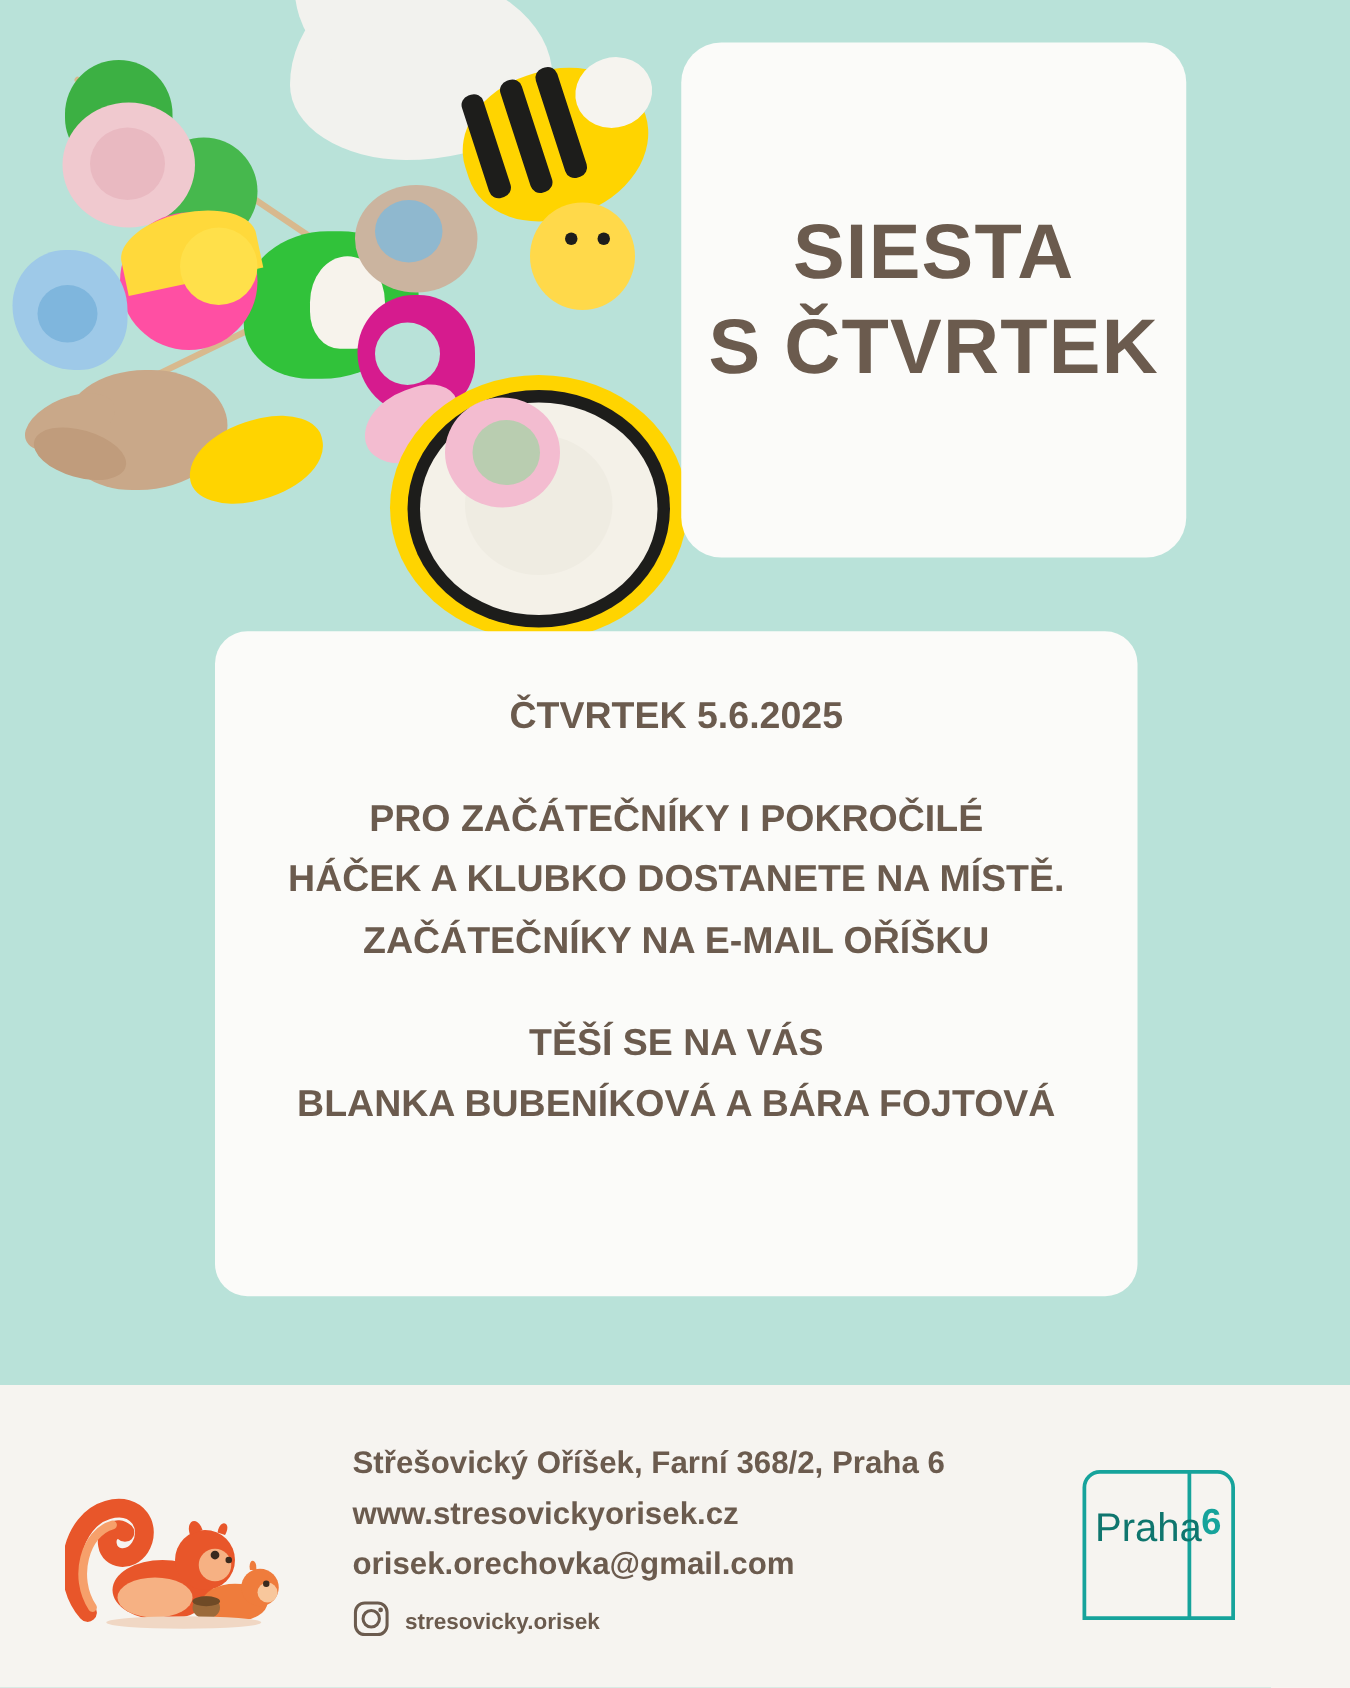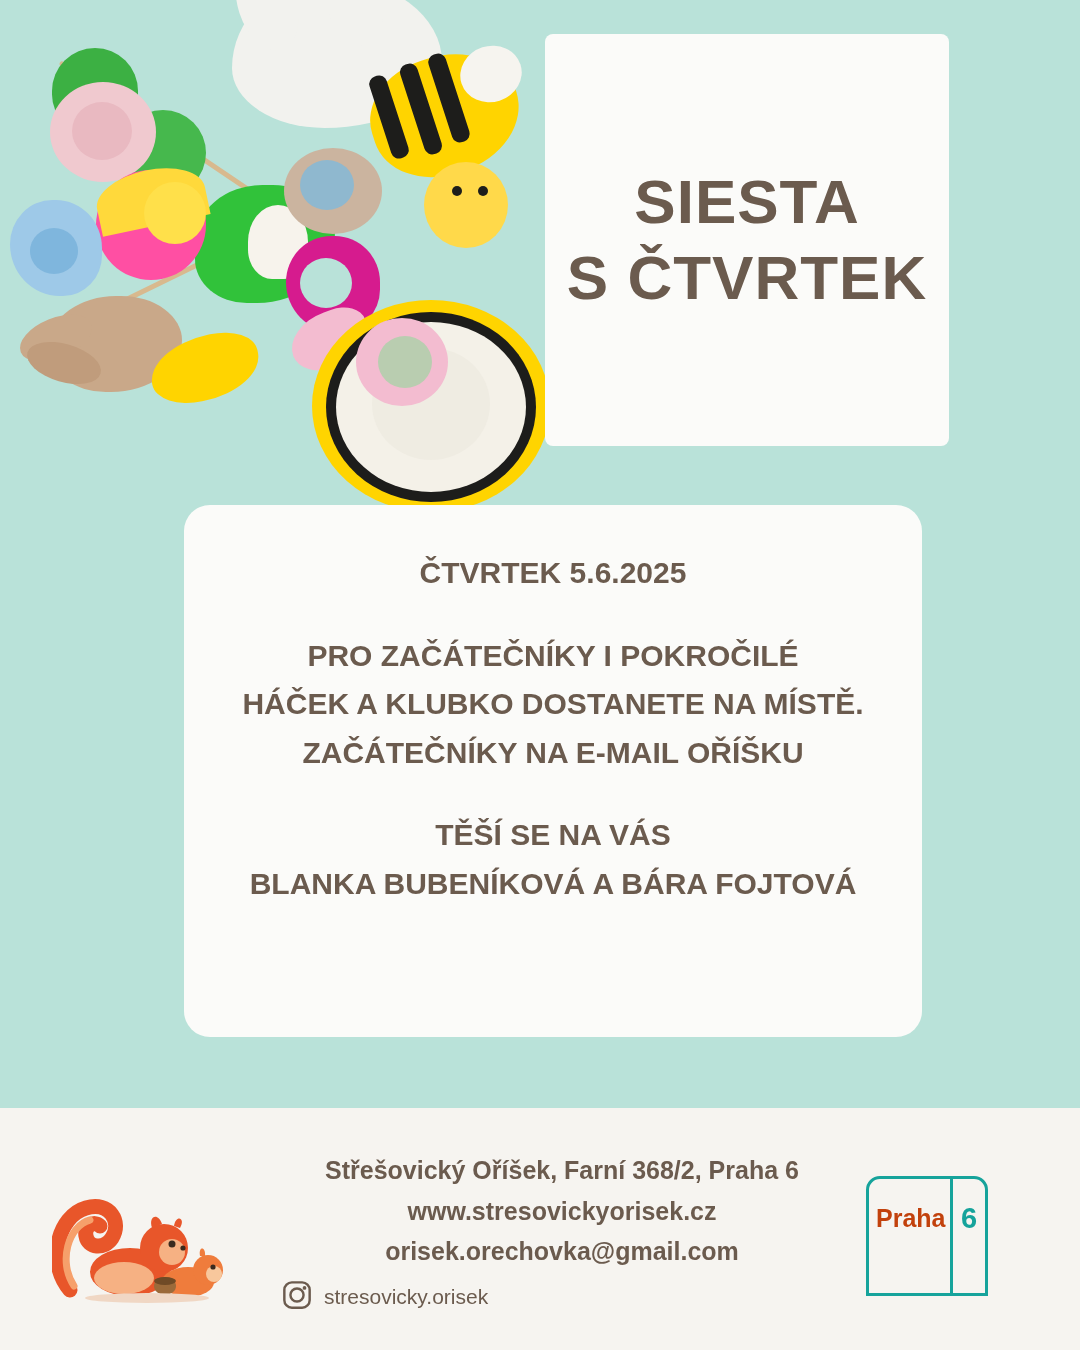--- a/index.html
+++ b/index.html
@@ -44,39 +44,39 @@
   }
 
   
   .title-card {
     position: absolute;
     left: 545px;
     top: 34px;
     width: 404px;
     height: 412px;
     background: #fbfbf9;
-    border-radius: 8px;
+    border-radius: 32px;
     display: flex;
     flex-direction: column;
     justify-content: center;
   }
   .title-line {
     font-size: 62px;
     font-weight: bold;
     color: #6b5b4e;
     letter-spacing: 1px;
     line-height: 1.22;
     text-align: center;
     white-space: nowrap;
   }
 
   
   .info-card {
     position: absolute;
-    left: 184px;
+    left: 172px;
     top: 505px;
     width: 738px;
     height: 532px;
     background: #fbfbf9;
     border-radius: 26px;
     padding: 44px 20px 0 20px;
     text-align: center;
   }
   .info-line {
     font-size: 30px;
@@ -111,39 +111,38 @@
     left: 282px;
     top: 42px;
     width: 560px;
   }
   .contact-line {
     font-size: 25px;
     font-weight: bold;
     color: #6b5b4e;
     line-height: 1.62;
     white-space: nowrap;
-    text-align: center;
   }
 
   .socials {
     position: absolute;
     left: 282px;
     top: 172px;
     display: flex;
     align-items: center;
     gap: 14px;
   }
   .social-item {
     display: flex;
     align-items: center;
     gap: 12px;
   }
   .social-item .handle {
-    font-size: 21px;
-    font-weight: normal;
+    font-size: 18px;
+    font-weight: bold;
     color: #6b5b4e;
     white-space: nowrap;
   }
   .social-gap { width: 38px; }
 
   
   .praha-logo {
     position: absolute;
     left: 866px;
     top: 68px;
@@ -162,23 +161,23 @@
     left: 84px;
     top: 0;
     width: 3px;
     height: 120px;
     background: #16a39b;
   }
   .praha-logo .praha-text {
     position: absolute;
     left: 10px;
     top: 28px;
-    font-size: 25px;
-    font-weight: bold;
-    color: #c2410c;
+    font-size: 32px;
+    font-weight: normal;
+    color: #0f766e;
   }
   .praha-logo .six-text {
     position: absolute;
     left: 95px;
     top: 26px;
     font-size: 29px;
     font-weight: bold;
     color: #16a39b;
   }
 </style>

